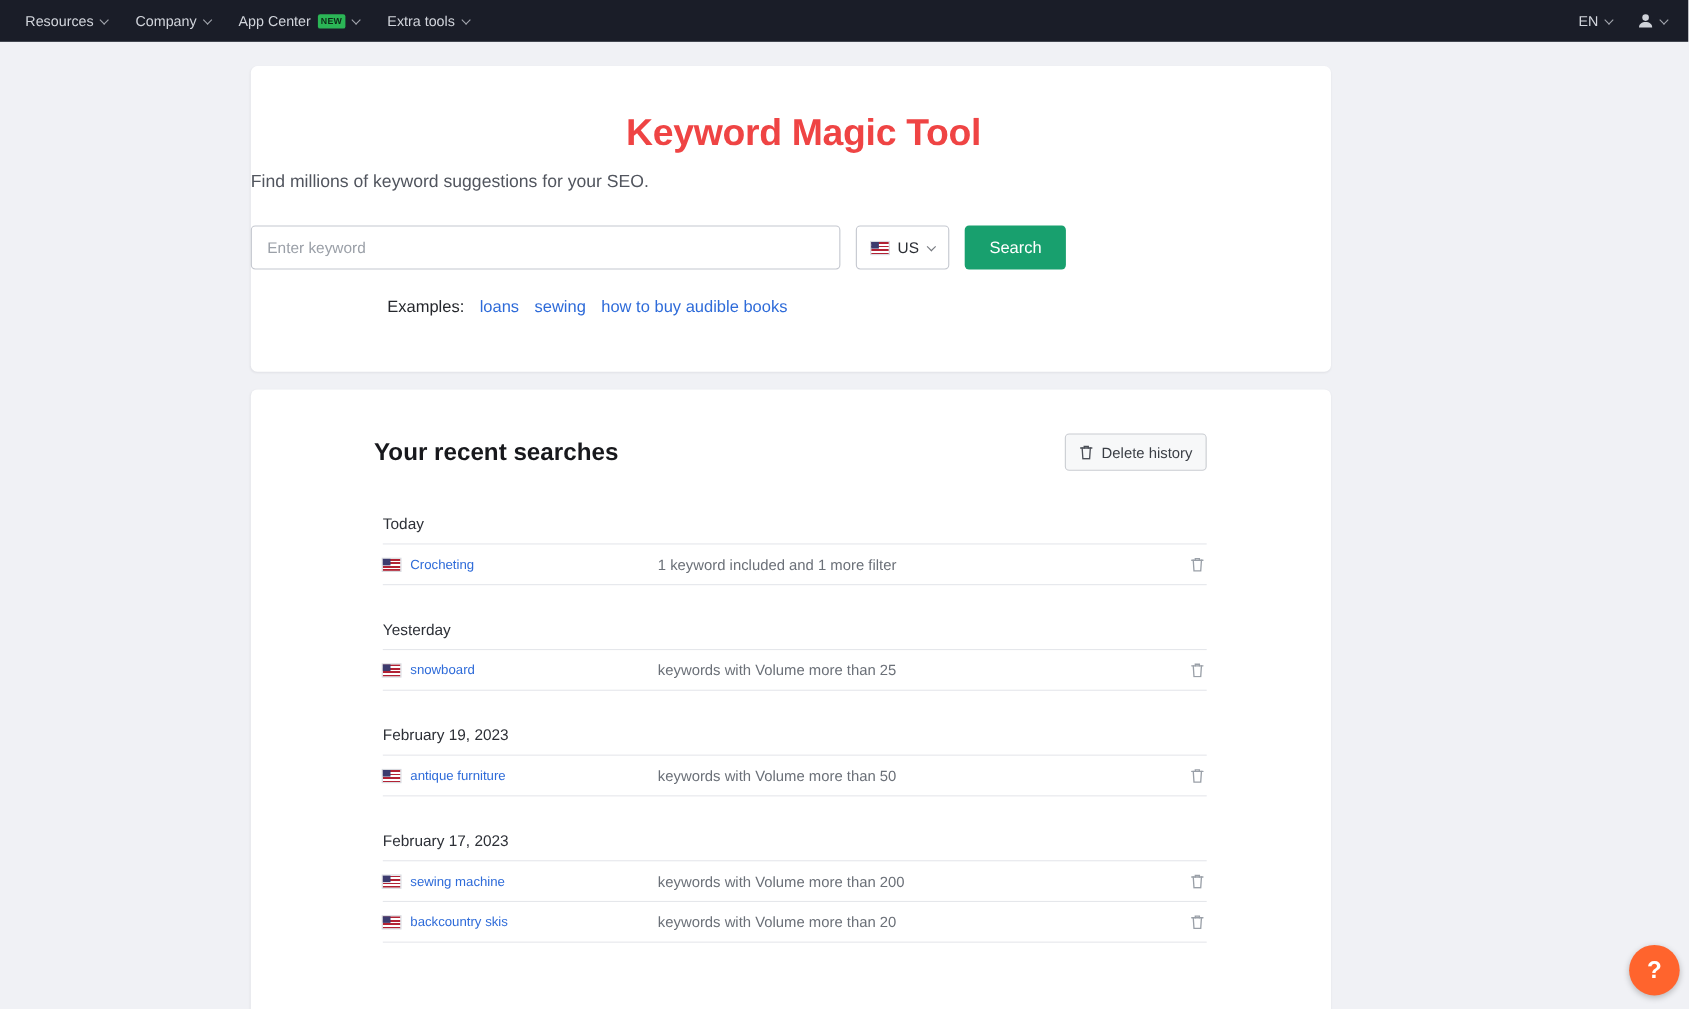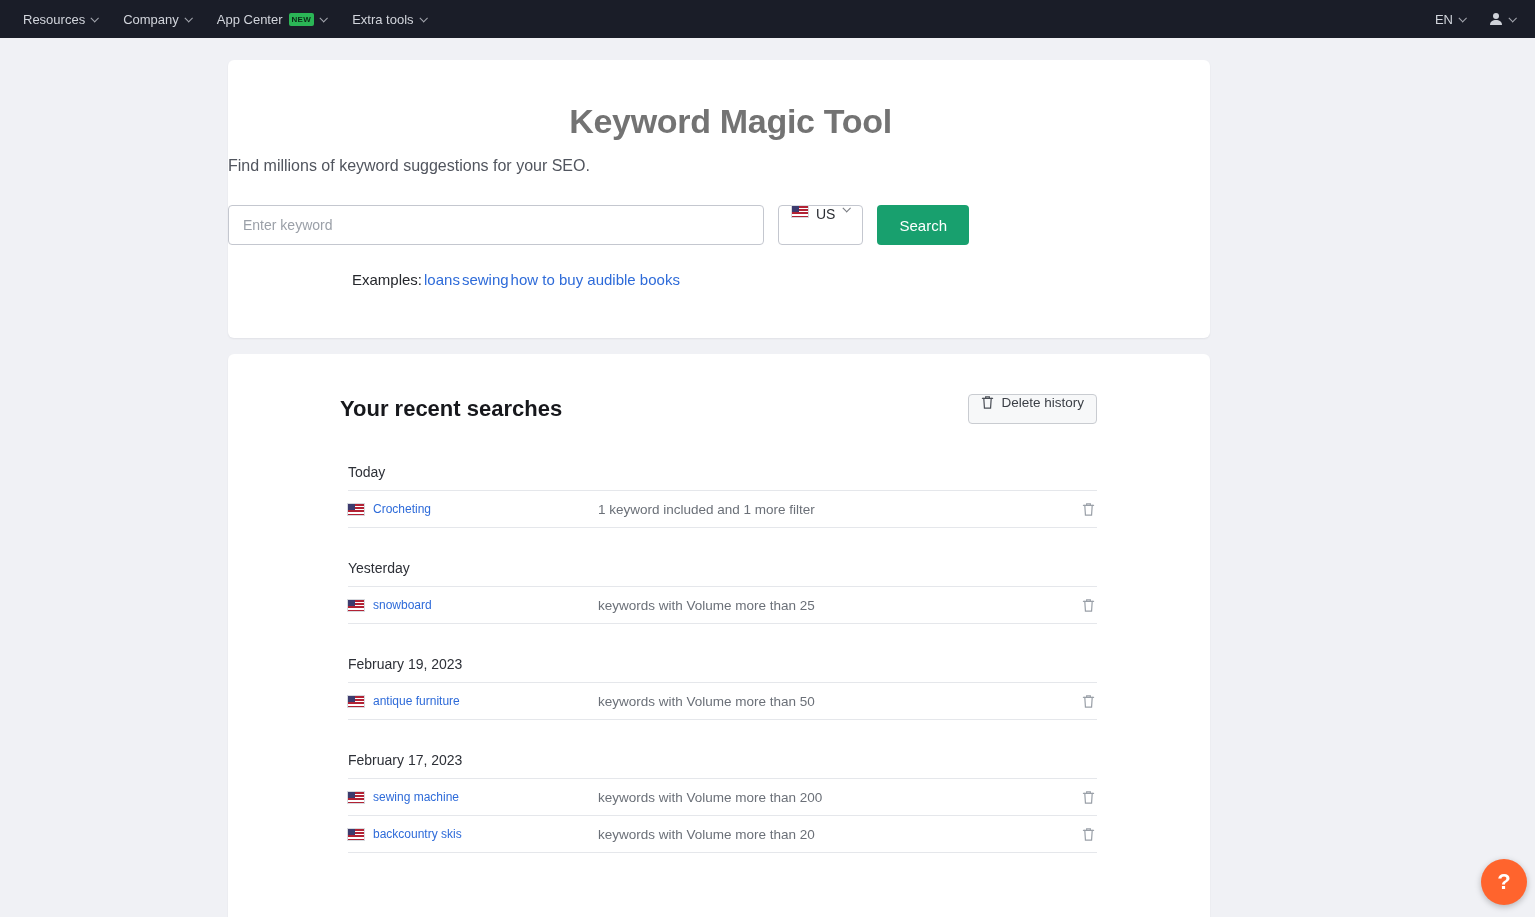--- a/index.html
+++ b/index.html
@@ -66,21 +66,21 @@
     box-shadow:0 1px 2px rgba(24,28,40,.07);
   }
   .card.hero{
     padding:42px 0 50px;
   }
   .hero-title{
     text-align:center;
     font-size:34px;
     font-weight:700;
     letter-spacing:-.3px;
-    color:#737373;
+    color:#ef4444;
     margin:0 0 16px;
     padding-left:23px;
   }
   .hero-sub{
     font-size:16px;
     color:#51555e;
     margin:0 0 30px;
   }
   .search-row{
     display:flex;
@@ -95,20 +95,21 @@
     padding:0 14px;
     font-size:14px;
     font-family:"Liberation Sans", sans-serif;
     color:#2a2d33;
     outline:none;
   }
   .kw-input::placeholder{color:#9ba0a8;}
   .country-select{
     height:40px;
     display:flex;
+    align-items:center;
     gap:8px;
     border:1px solid #c4c7cf;
     border-radius:4px;
     padding:0 13px;
     font-size:14px;
     color:#2a2d33;
     background:#fff;
     cursor:pointer;
   }
   .country-select .chev{border-color:#4a4e56;}
@@ -122,21 +123,21 @@
     font-size:15px;
     font-family:"Liberation Sans", sans-serif;
     cursor:pointer;
   }
   .examples-row{
     padding-left:124px;
     margin-top:26px;
     font-size:15px;
     display:flex;
     align-items:center;
-    gap:2px;
+    gap:14px;
   }
   .examples-label{color:#25272c;}
   a.ex-link, a.kw-link{
     color:var(--link_blue);
     text-decoration:none;
     cursor:pointer;
   }
   
   .card.recent{
     margin-top:16px;
@@ -149,24 +150,24 @@
     justify-content:space-between;
   }
   .recent-title{
     font-size:22px;
     font-weight:700;
     color:#17181c;
     margin:0;
   }
   .delete-history-btn{
     display:inline-flex;
-    align-items:flex-start;
+    align-items:center;
     gap:7px;
     height:30px;
-    padding:0 12px;
+    padding:16px 12px;
     border:1px solid #c9ccd1;
     border-radius:4px;
     background:#f7f8f9;
     color:#3a3e45;
     font-size:13.5px;
     font-family:"Liberation Sans", sans-serif;
     cursor:pointer;
   }
   .groups{margin-top:40px;padding-left:8px;}
   .group{margin-bottom:32px;}

